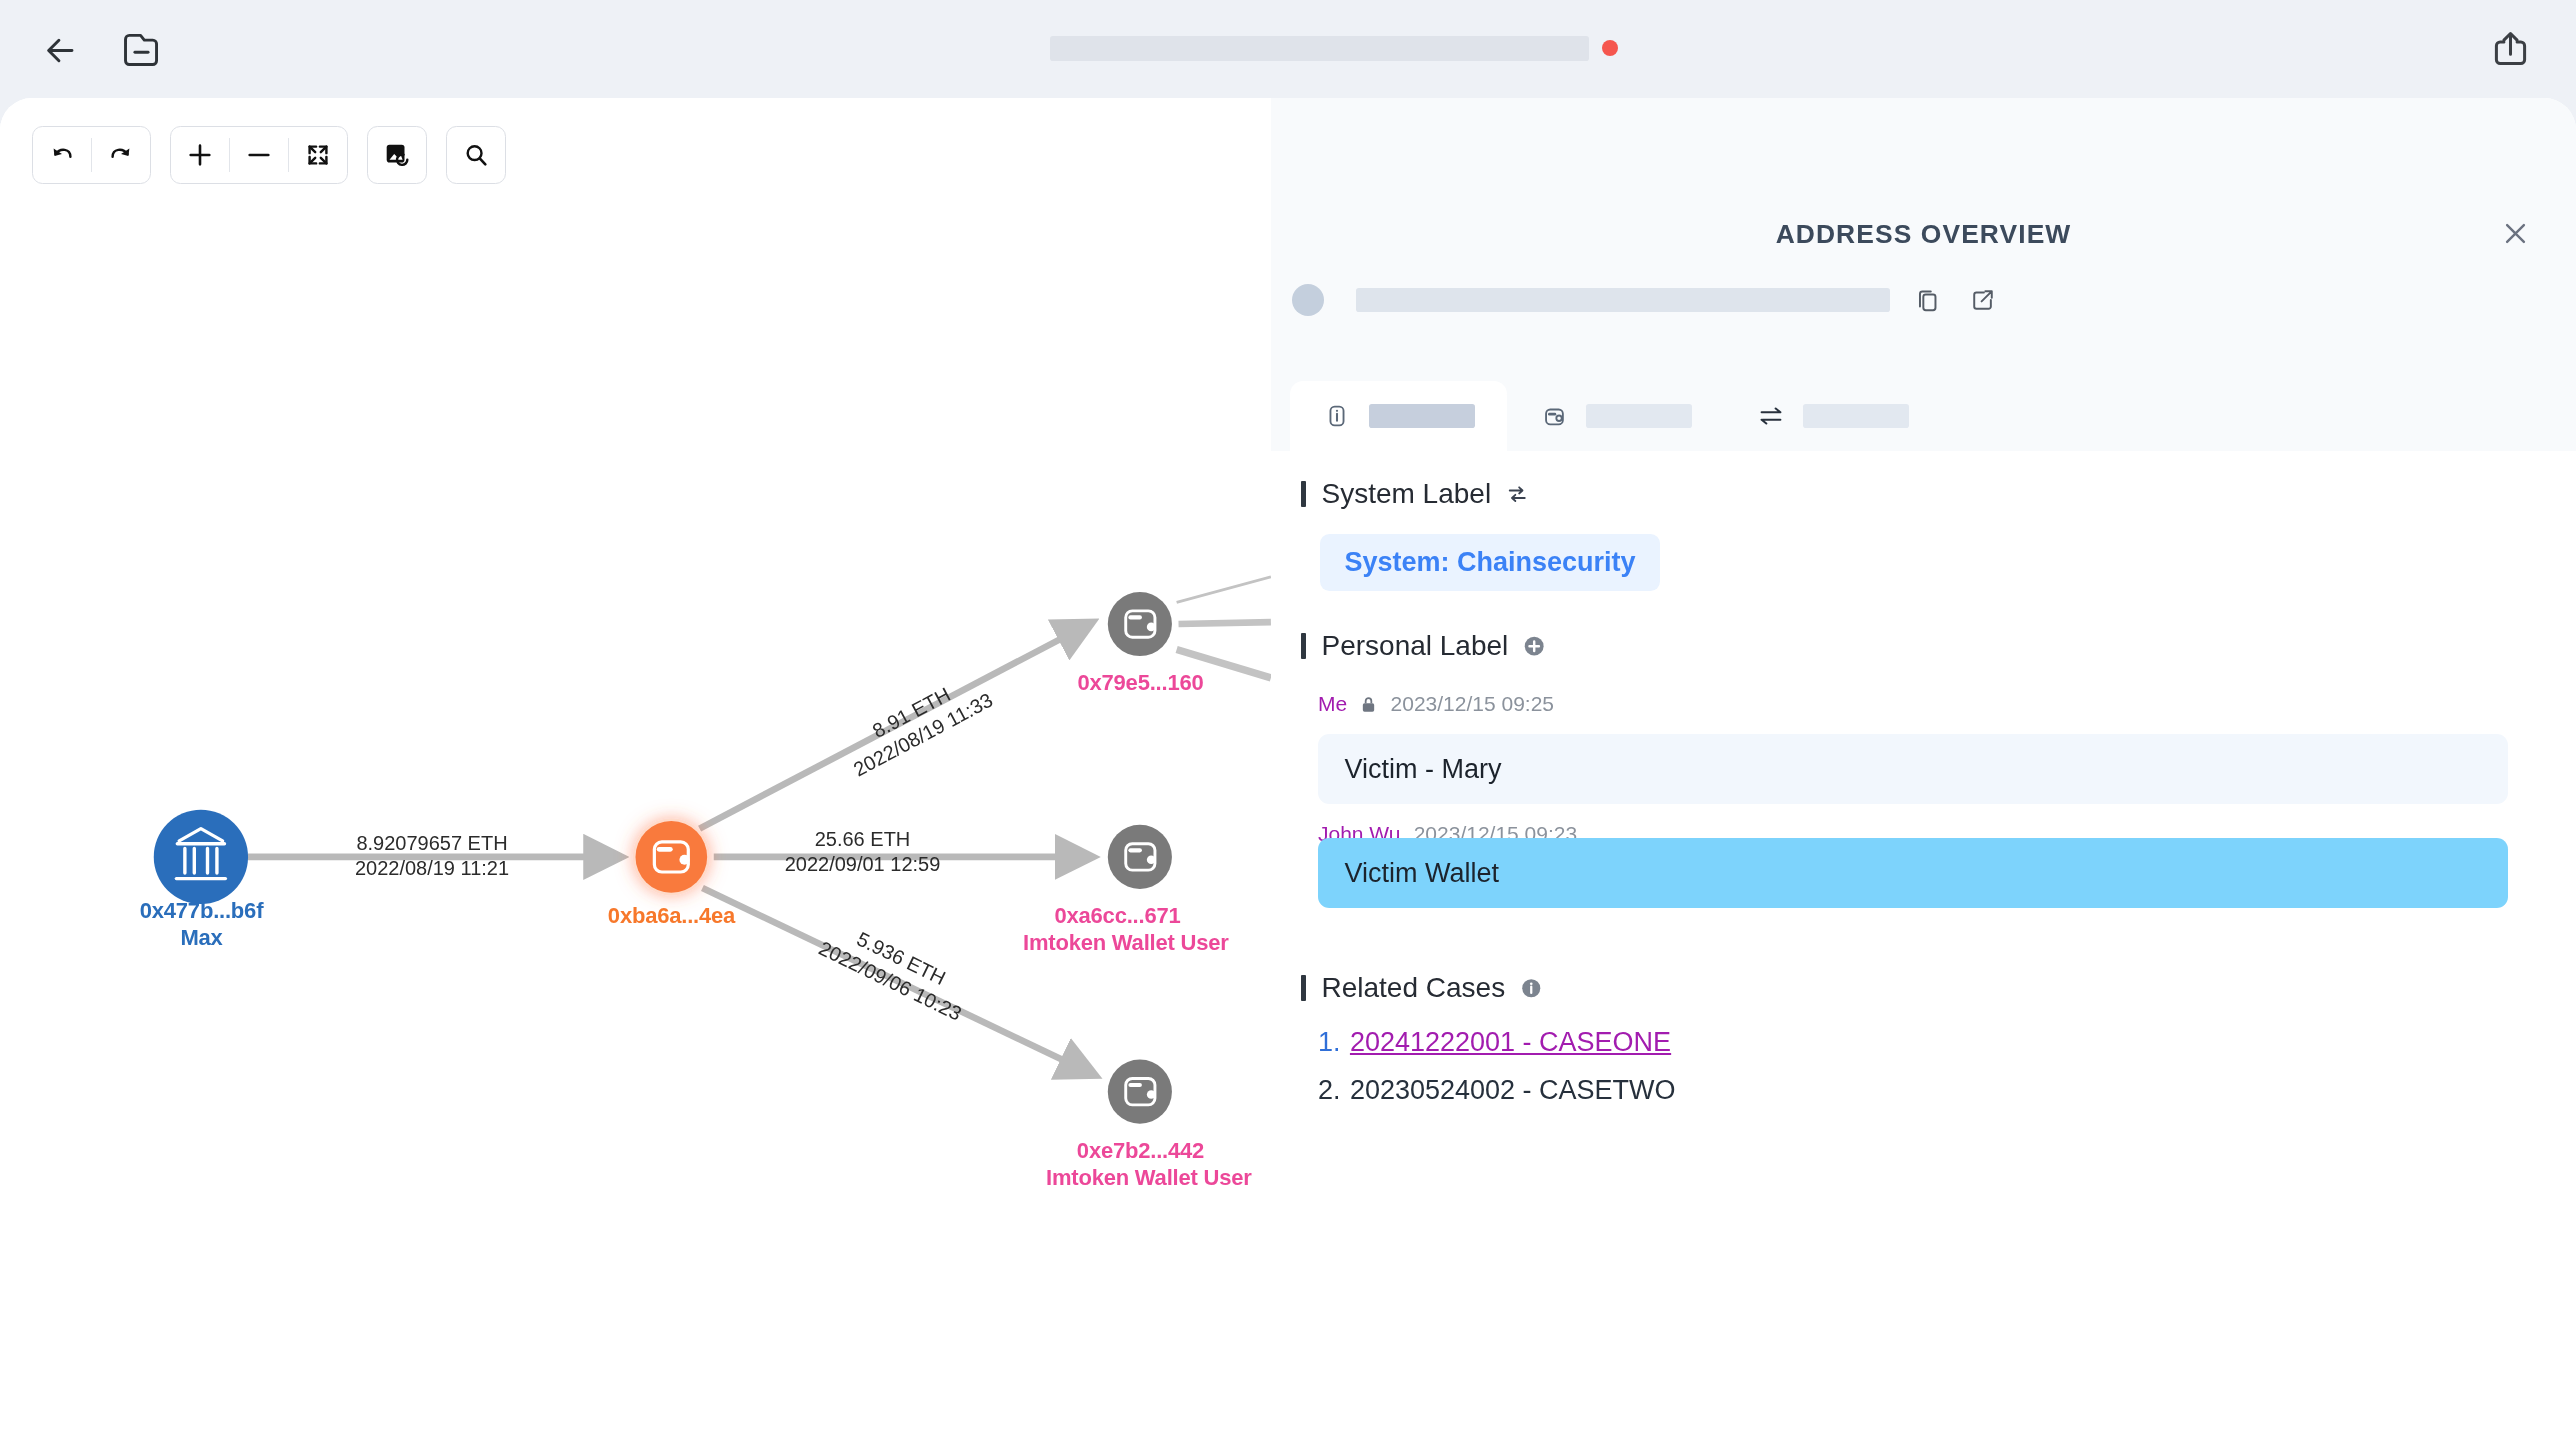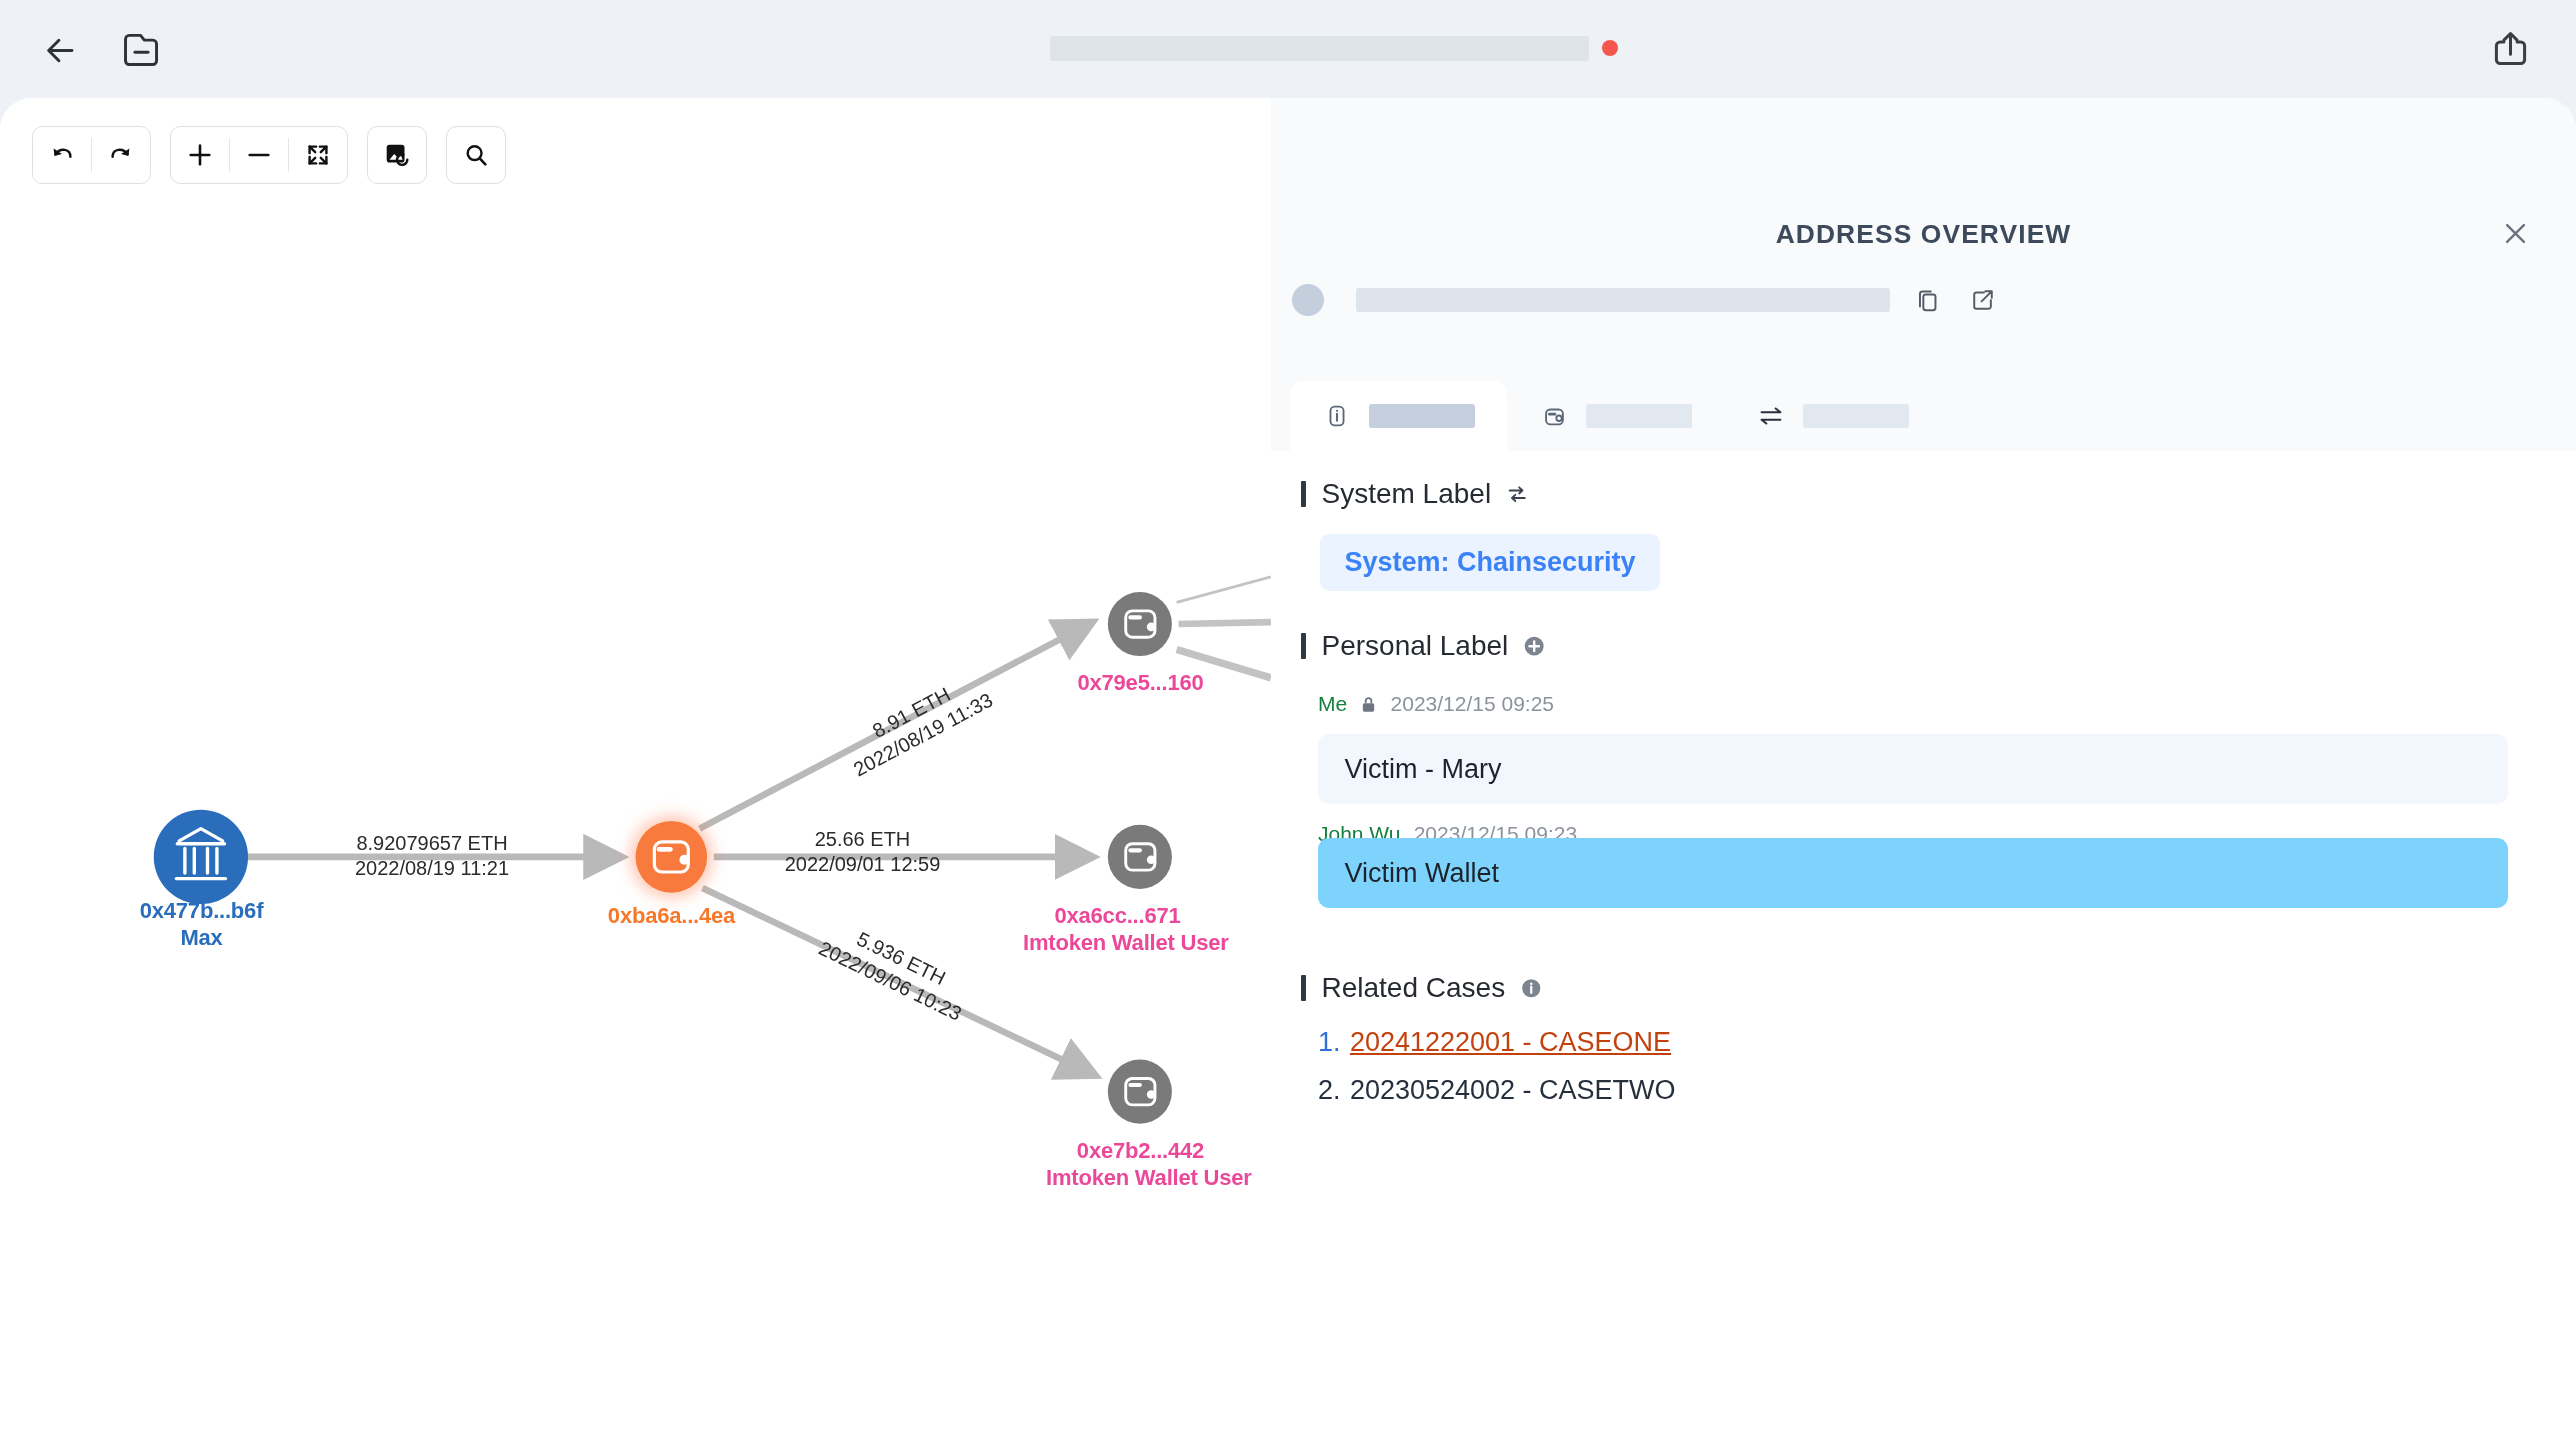--- a/index.html
+++ b/index.html
@@ -163,21 +163,21 @@
     cursor: pointer;
   }
 
   #pers-label-h { position: absolute; left: 1301px; top: 532px; }
 
   .pl-meta {
     position: absolute;
     display: flex; align-items: center; gap: 13.2px;
     font-size: 21px; color: #8b929c;
   }
-  .pl-meta .who { color: #15803d; }
+  .pl-meta .who { color: #a21caf; }
   .pl-meta .lock { width: 17px; height: 21px; display:flex;align-items:center;justify-content:center;}
   .pl-field {
     position: absolute; left: 1318px;
     width: 1190px; height: 70px;
     border-radius: 11.3px;
     display: flex; align-items: center;
     padding-left: 26.4px;
     font-size: 27px; color: #1c232c;
     cursor: text;
   }
@@ -188,21 +188,21 @@
 
   #cases-h { position: absolute; left: 1301px; top: 874px; text-align: center; }
   .case-item {
     position: absolute; left: 1318px;
     font-size: 27px; color: #26303c;
     display: flex; gap: 9.4px;
   }
   .case-item .num { color: #26303c; }
   .case-item.link .num { color: #2f6fd8; }
   .case-item.link .txt {
-    color: #c2410c; text-decoration: underline; cursor: pointer;
+    color: #a21caf; text-decoration: underline; cursor: pointer;
   }
   #case-1 { top: 929px; }
   #case-2 { top: 977px; }
 </style>
 </head>
 <body>
 
 <div id="topbar">
   <div id="back-btn">
     <svg width="49" height="41" viewBox="0 0 52 44">

